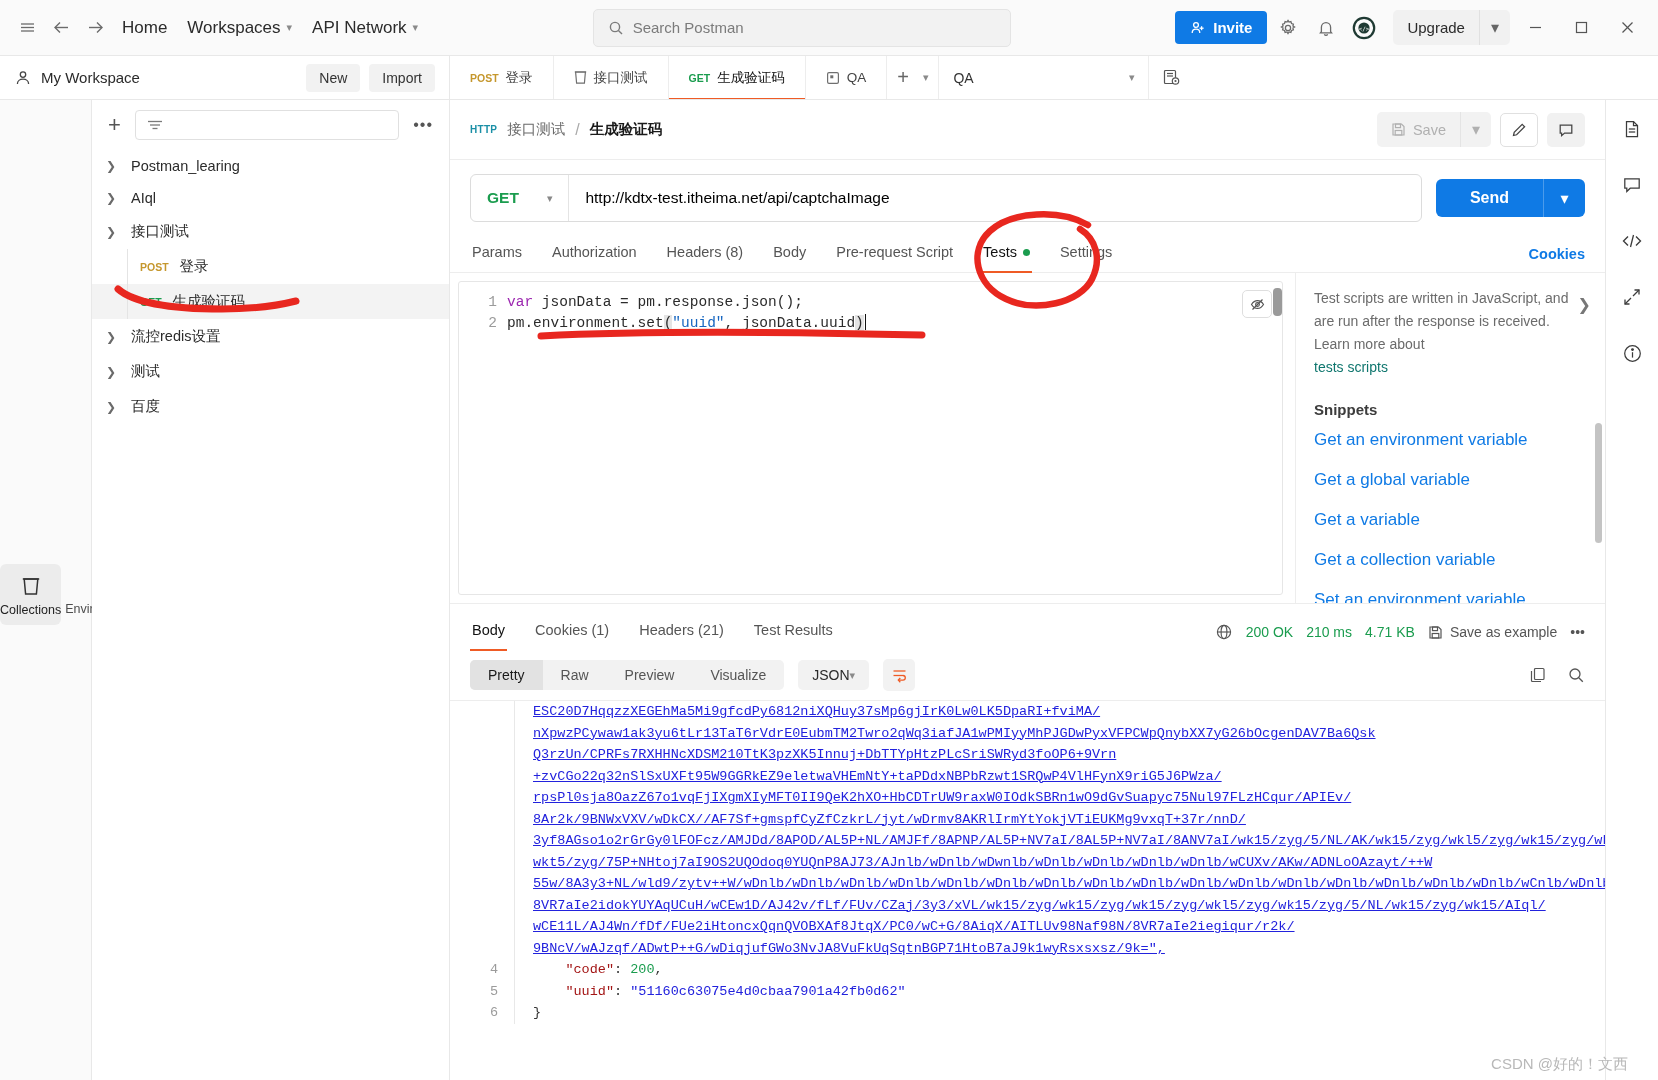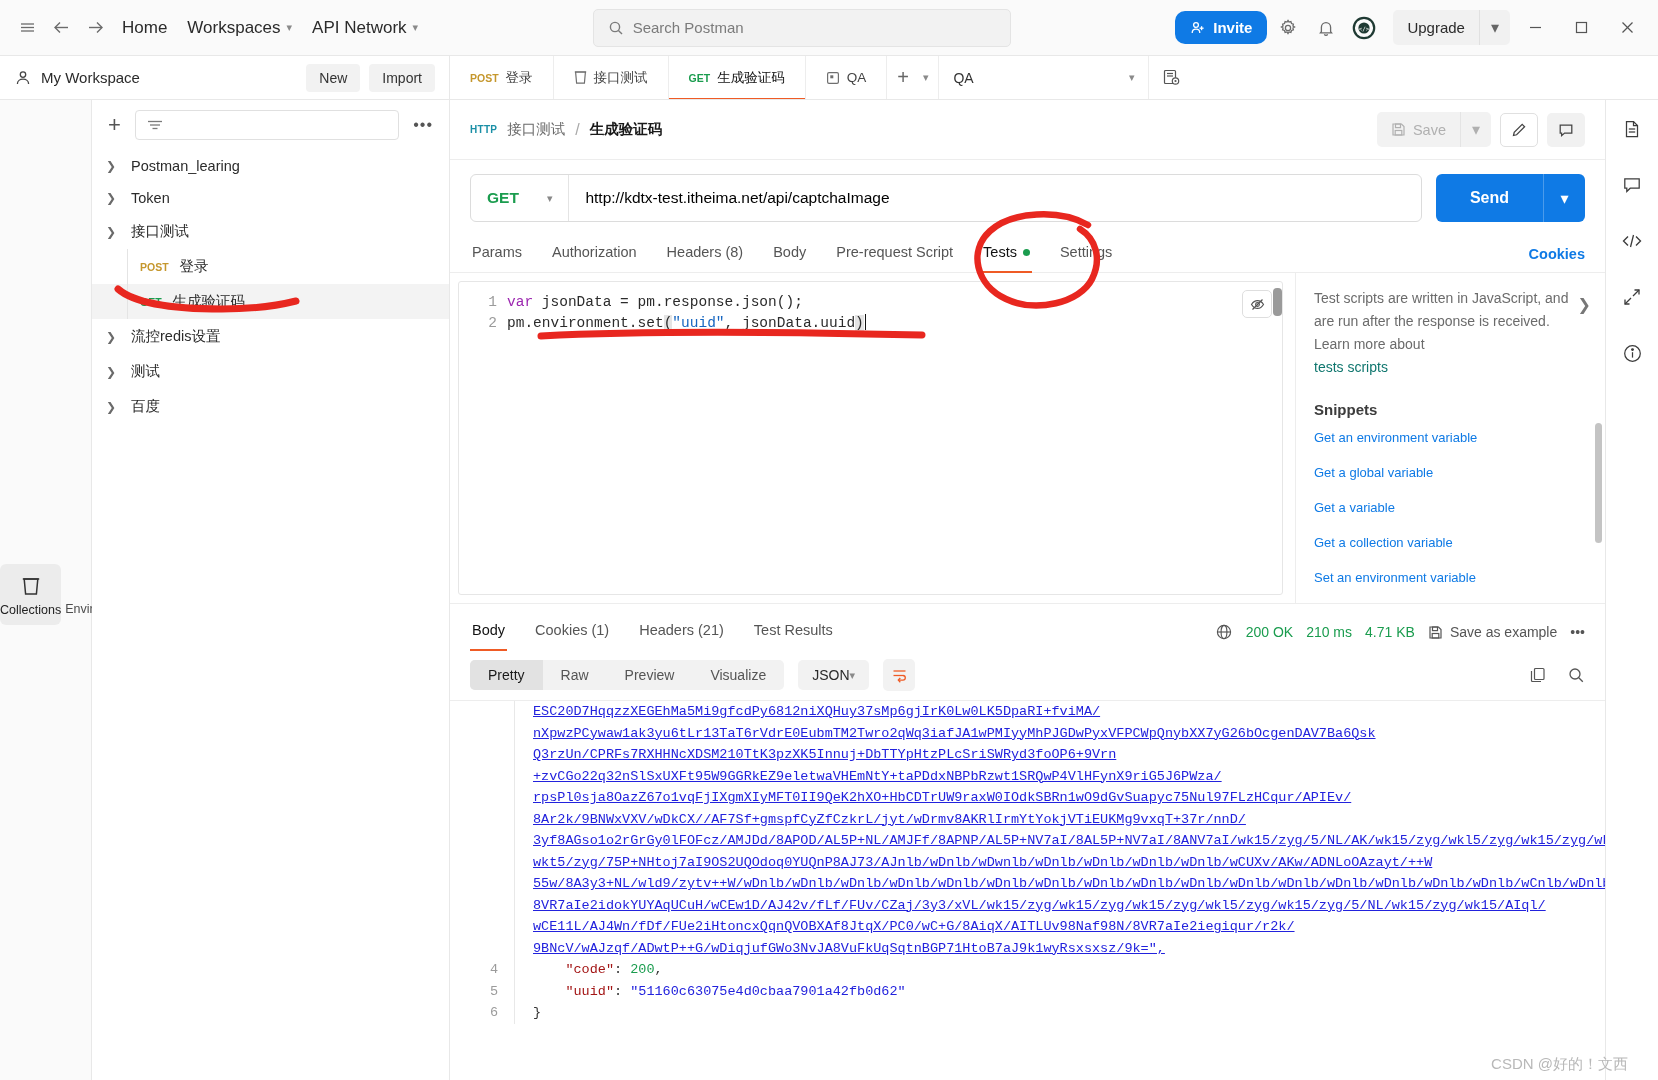--- a/index.html
+++ b/index.html
@@ -27,21 +27,21 @@
   .caret { font-size: 11px; color: #8a8a8a; }
   .search-wrap { flex: 1; display: flex; justify-content: center; }
   .searchbox {
     width: 418px; height: 38px; background: #f2f2f2; border: 1px solid #e4e4e4;
     border-radius: 5px; display: flex; align-items: center; gap: 9px; padding: 0 14px;
     color: #7b7b7b; font-size: 15px; cursor: text;
   }
   .tb-right { display: flex; align-items: center; gap: 4px; }
   .invite-btn {
     background: #0f7ae5; color: #fff; font-size: 15px; font-weight: bold;
-    padding: 8px 15px; border-radius: 10px; display: flex; align-items: center; gap: 7px;
+    padding: 8px 15px; border-radius: 4px; display: flex; align-items: center; gap: 7px;
     cursor: pointer; border: none;
   }
   .upgrade {
     display: flex; align-items: center; background: #f1f1f1; border-radius: 5px;
     margin-left: 8px; overflow: hidden;
   }
   .upgrade-label { padding: 8px 14px; font-size: 15px; cursor: pointer; }
   .upgrade-caret { padding: 8px 11px; border-left: 1px solid #e0e0e0; cursor: pointer; color: #666; }
   .wbtn { width: 42px; height: 38px; display: flex; align-items: center; justify-content: center;
     color: #555; cursor: pointer; }
@@ -157,21 +157,21 @@
   .method {
     display: flex; align-items: center; gap: 28px; padding: 0 16px; height: 100%;
     color: #1a9c4e; font-size: 15.5px; font-weight: bold; cursor: pointer;
     border-right: 1px solid #e4e4e4;
   }
   .method .caret { color: #888; font-weight: normal; }
   .urlinput {
     flex: 1; height: 100%; border: none; outline: none; padding: 0 16px;
     font-size: 15.5px; color: #000000; font-family: inherit; background: transparent;
   }
-  .send-grp { display: flex; height: 48px; border-radius: 6px; overflow: hidden; }
+  .send-grp { display: flex; height: 38px; border-radius: 6px; overflow: hidden; }
   .send-btn {
     background: #0f7ae5; color: #fff; font-size: 16px; font-weight: bold;
     padding: 0 34px; border: none; cursor: pointer; font-family: inherit;
   }
   .send-caret {
     background: #0f7ae5; color: #fff; width: 42px; display: flex;
     align-items: center; justify-content: center; cursor: pointer;
     border-left: 1px solid rgba(255,255,255,.25);
   }
 
@@ -220,21 +220,21 @@
     position: absolute; right: 0px; top: 6px; width: 9px; height: 28px;
     background: #9a9a9a; border-radius: 4px; cursor: pointer;
   }
   .sidehelp {
     width: 310px; min-width: 310px; border-left: 1px solid #ededed;
     padding: 14px 18px 10px 18px; position: relative; overflow: hidden;
   }
   .help-text { font-size: 14px; color: #6b6b6b; line-height: 23px; }
   .help-link { color: #0f766e; cursor: pointer; }
   .snip-title { font-weight: bold; font-size: 15px; color: #3c3c3c; margin: 22px 0 12px; }
-  .snip { display: block; color: #0f7ae5; font-size: 13px; margin-bottom: 20px; cursor: pointer; }
+  .snip { display: block; color: #0f7ae5; font-size: 17px; margin-bottom: 20px; cursor: pointer; }
   .help-chev { position: absolute; right: 14px; top: 22px; color: #777; cursor: pointer; }
   .help-scroll {
     position: absolute; right: 3px; top: 150px; width: 7px; height: 120px;
     background: #c4c4c4; border-radius: 4px; cursor: pointer;
   }
 
   
   .resp { flex: 1; display: flex; flex-direction: column; min-height: 0; border-top: 1px solid #ededed; }
   .resptabs { display: flex; align-items: center; padding: 10px 20px 0; gap: 26px; }
   .stats { margin-left: auto; display: flex; align-items: center; gap: 13px; font-size: 14px; }
@@ -543,21 +543,21 @@
         <span class="sb-dots">•••</span>
       </div>
 
       <div class="tree">
         <div class="tnode">
           <span class="chev">❯</span>
           <span>Postman_learing</span>
         </div>
         <div class="tnode">
           <span class="chev">❯</span>
-          <span>Token</span>
+          <span>AIql</span>
         </div>
         <div class="tnode">
           <span class="chev">❯</span>
           <span>接口测试</span>
         </div>
         <div class="tnode tchild">
           <span class="m-post">POST</span>
           <span>登录</span>
         </div>
         <div class="tnode tchild sel">

